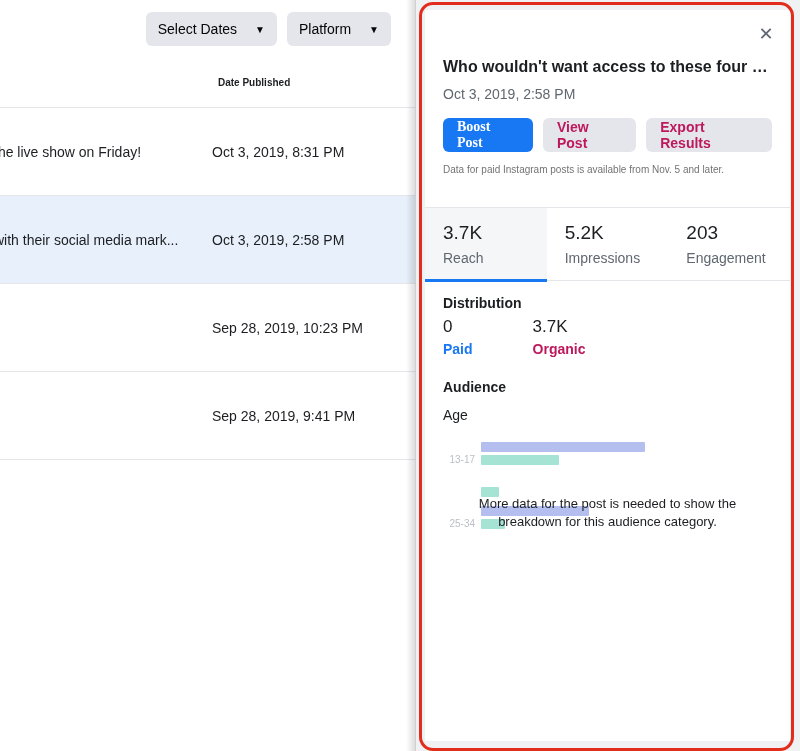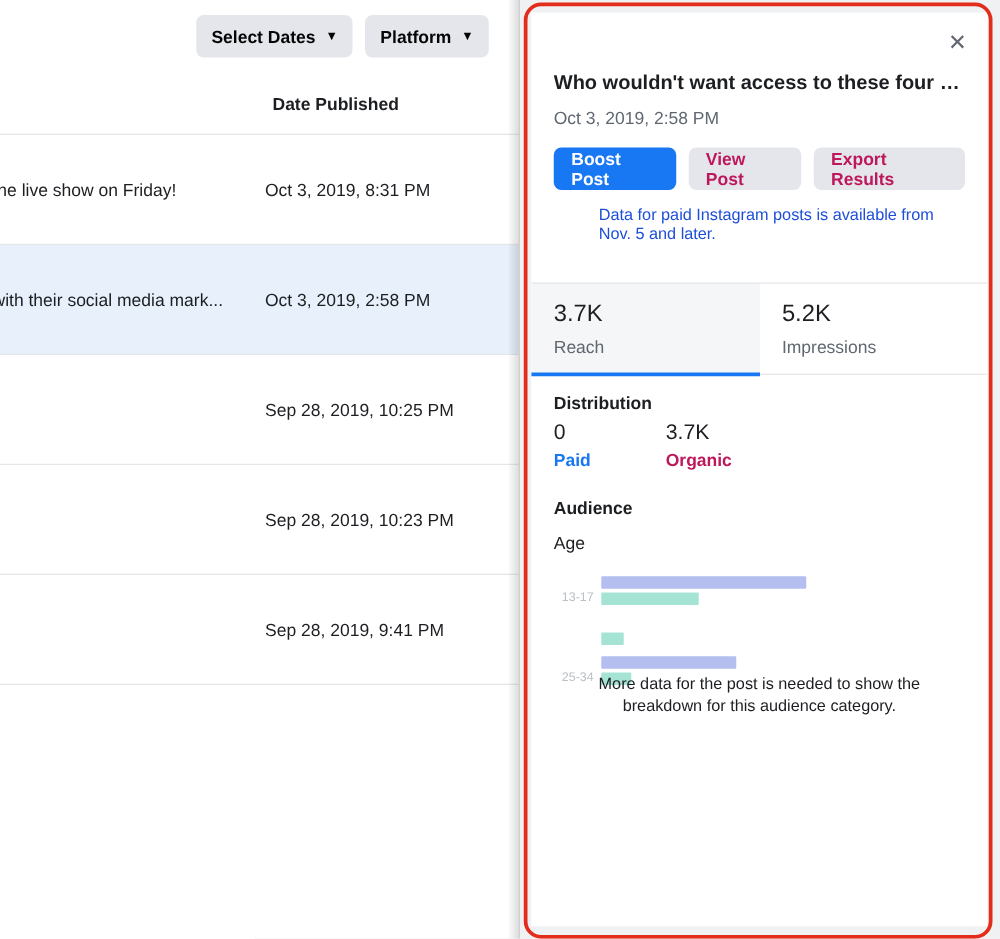--- a/index.html
+++ b/index.html
@@ -4,40 +4,40 @@
 <style>
   * { box-sizing: border-box; margin: 0; padding: 0; }
   html, body { width: 800px; height: 751px; overflow: hidden; font-family: -apple-system, BlinkMacSystemFont, "Segoe UI", Helvetica, Arial, sans-serif; background: #f0f1f3; color: #1c1e21; font-size: 14px; }
   .app { display: flex; width: 800px; height: 751px; }
   .left { width: 415px; height: 100%; background: #fff; display: flex; flex-direction: column; position: relative; }
   .left::after { content: ""; position: absolute; right: -1px; top: 0; bottom: 0; width: 10px; background: linear-gradient(to left, rgba(0,0,0,0.15), rgba(0,0,0,0)); pointer-events: none; }
   .right { width: 385px; height: 100%; position: relative; }
   .highlight-box { position: absolute; left: 4px; right: 6px; top: 2px; bottom: 0; border: 3px solid #e22d1d; border-radius: 14px; pointer-events: none; }
 
   .filters { height: 58px; display: flex; align-items: center; justify-content: flex-end; padding-right: 24px; gap: 10px; }
-  .pill { background: #e4e6eb; border-radius: 6px; height: 34px; display: inline-flex; align-items: center; padding: 0 12px; font-size: 14px; font-weight: 700; color: #050505; gap: 8px; cursor: pointer; }
+  .pill { background: #e4e6eb; border-radius: 6px; height: 34px; display: inline-flex; align-items: center; padding: 0 12px; font-size: 14px; font-weight: 400; color: #050505; gap: 18px; cursor: pointer; }
   .caret { font-size: 10px; color: #050505; }
 
-  .list-header { height: 50px; display: flex; align-items: center; padding-left: 218px; border-bottom: 1px solid #e5e6ea; font-weight: 700; font-size: 14px; color: #1c1e21; }
+  .list-header { height: 50px; display: flex; align-items: center; padding-left: 218px; border-bottom: 1px solid #e5e6ea; font-weight: 700; font-size: 10px; color: #1c1e21; }
 
   .rows { flex: 1; overflow: hidden; }
   .row { height: 88px; display: flex; align-items: center; border-bottom: 1px solid #e5e6ea; overflow: hidden; }
   .row .title { width: 218px; padding-left: 0; margin-left: -6px; white-space: nowrap; overflow: hidden; text-overflow: ellipsis; font-size: 14px; color: #1c1e21; }
   .row .date { font-size: 14px; color: #1c1e21; }
   .row.selected { background: #e7f0fb; }
 
   .panel { position: absolute; left: 10px; right: 10px; top: 10px; bottom: 10px; background: #fff; overflow: hidden; display: flex; flex-direction: column; }
   .panel-close { position: absolute; right: 10px; top: 10px; width: 28px; height: 28px; display: flex; align-items: center; justify-content: center; color: #606770; font-size: 18px; cursor: pointer; }
   .panel-head { padding: 48px 18px 12px 18px; }
   .panel-title { font-size: 16px; font-weight: 700; color: #1c1e21; white-space: nowrap; overflow: hidden; text-overflow: ellipsis; }
   .panel-time { color: #606770; font-size: 14px; margin-top: 10px; }
   .panel-actions { display: flex; gap: 10px; margin-top: 16px; }
   .btn { height: 34px; display: inline-flex; align-items: center; justify-content: center; padding: 0 14px; border-radius: 6px; font-weight: 600; font-size: 14px; cursor: pointer; background: #e4e6eb; color: #be185d; }
-  .btn.primary { background: #1877f2; color: #fff; }
-  .panel-note { color: #1d4ed8; font-size: 13px; margin-top: 12px; margin-left: 36px; }
+  .btn.primary { background: #1877f2; color: #fff; font-family: Liberation Serif, serif; }
+  .panel-note { color: #737373; font-size: 10px; margin-top: 12px; }
 
   .metrics { display: flex; margin-top: 20px; }
   .metric { flex: 1; padding: 14px 16px 14px 18px; border-top: 1px solid #e5e6ea; border-bottom: 1px solid #e5e6ea; position: relative; }
   .metric.active { background: #f5f6f7; }
   .metric .value { font-size: 19px; color: #1c1e21; }
   .metric .label { font-size: 14px; color: #606770; margin-top: 6px; }
   .metric.active::after { content: ""; position: absolute; left: 0; right: 0; bottom: -2px; height: 3px; background: #1877f2; }
 
   .section-h { font-weight: 700; font-size: 14px; padding: 14px 18px 6px 18px; }
   .dist { display: flex; padding: 0 18px 8px 18px; gap: 60px; }
@@ -47,21 +47,21 @@
   .dl.organic { color: #be185d; }
   .sub-h { font-size: 14px; padding: 6px 18px 4px 18px; }
 
   .age-chart { position: relative; height: 170px; margin: 6px 10px 0 10px; }
   .age-row { display: flex; align-items: flex-end; height: 32px; gap: 6px; }
   .age-row .al { width: 40px; font-size: 10px; color: #bac0c7; text-align: right; }
   .bars { display: flex; flex-direction: column; gap: 3px; flex: 1; }
   .bar { height: 10px; border-radius: 1px; }
   .bar.b1 { background: #b4bff0; }
   .bar.b2 { background: #a5e3d4; }
-  .overlay-msg { position: absolute; left: 0; right: 0; top: 62px; text-align: center; padding: 0 20px; color: #1c1e21; font-size: 13px; line-height: 1.4; margin-top: 24px; }
+  .overlay-msg { position: absolute; left: 0; right: 0; top: 62px; text-align: center; padding: 0 20px; color: #1c1e21; font-size: 13px; line-height: 1.4; }
 
   .gender { padding-top: 12px; }
   .gender-chart { margin: 12px 10px 0 10px; }
 </style>
 </head>
 <body>
 
 <div class="app">
   <div class="left">
     <div class="filters">
@@ -76,24 +76,20 @@
     </div>
     <div class="list-header">Date Published</div>
     <div class="rows" id="rows">
         <div class="row">
           <div class="title">the live show on Friday!</div>
           <div class="date">Oct 3, 2019, 8:31 PM</div>
         </div>
         <div class="row selected">
           <div class="title">with their social media mark...</div>
           <div class="date">Oct 3, 2019, 2:58 PM</div>
-        </div>
-        <div class="row">
-          <div class="title"></div>
-          <div class="date">Sep 28, 2019, 10:25 PM</div>
         </div>
         <div class="row">
           <div class="title"></div>
           <div class="date">Sep 28, 2019, 10:23 PM</div>
         </div>
         <div class="row">
           <div class="title"></div>
           <div class="date">Sep 28, 2019, 9:41 PM</div>
         </div>
       </div>
@@ -114,20 +110,24 @@
       </div>
 
       <div class="metrics">
         <div class="metric active">
           <div class="value">3.7K</div>
           <div class="label">Reach</div>
         </div>
         <div class="metric">
           <div class="value">5.2K</div>
           <div class="label">Impressions</div>
+        </div>
+        <div class="metric">
+          <div class="value">203</div>
+          <div class="label">Engagement</div>
         </div>
       </div>
 
       <div class="section-h">Distribution</div>
       <div class="dist">
         <div class="dist-col">
           <div class="dv">0</div>
           <div class="dl paid">Paid</div>
         </div>
         <div class="dist-col">

